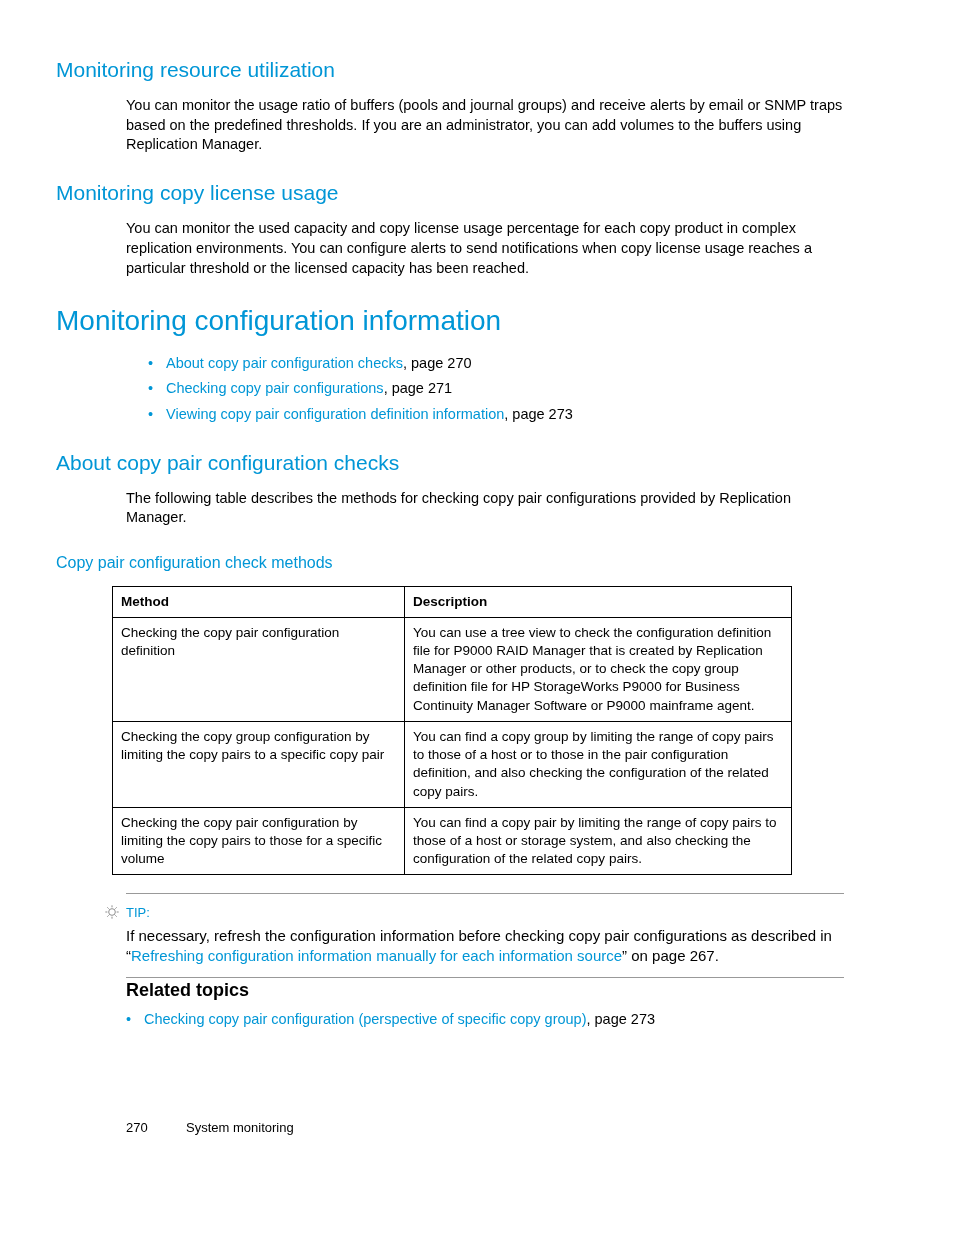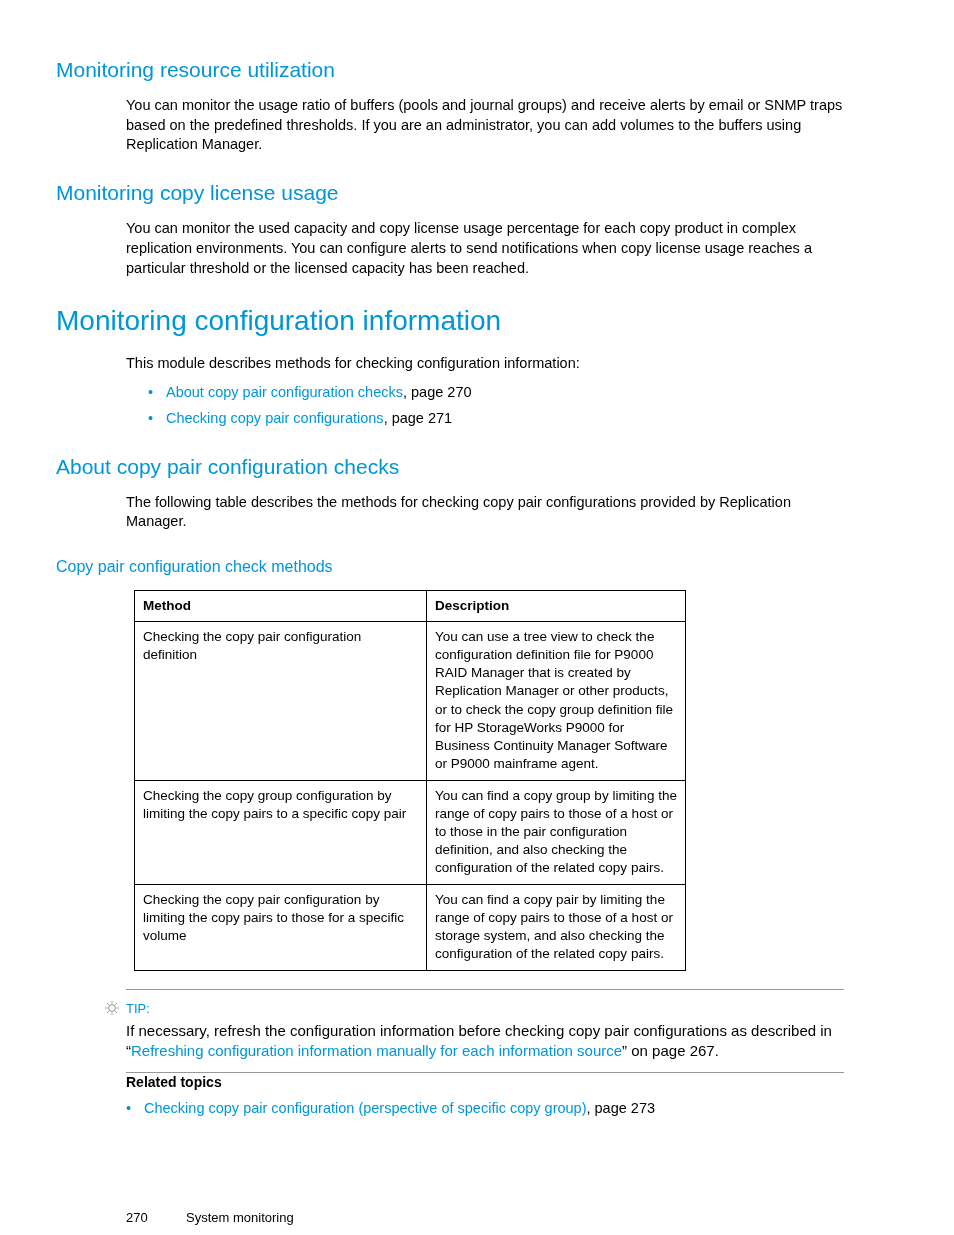--- a/index.html
+++ b/index.html
@@ -56,22 +56,22 @@
     color: #0096D6;
     position: absolute;
     left: 0;
     top: 0;
   }
   .link {
     color: #0096D6;
   }
   table.data {
     border-collapse: collapse;
-    width: 552px;
-    margin-left: 78px;
+    width: 680px;
+    margin-left: 56px;
     margin-top: 6px;
     margin-bottom: 18px;
   }
   table.data th, table.data td {
     border: 1px solid #000;
     text-align: left;
     vertical-align: top;
     padding: 6px 8px;
     font-size: 13.5px;
   }
@@ -105,21 +105,21 @@
     color: #0096D6;
     font-size: 13px;
     margin-bottom: 4px;
   }
   .tip-text {
     font-size: 15px;
   }
   .related-h {
     font-weight: bold;
     margin-left: 70px;
-    font-size: 14px;
+    font-size: 18px;
   }
   .footer {
     margin-top: 90px;
     margin-left: 70px;
     font-size: 13px;
     display: flex;
     gap: 34px;
   }
   .footer .pnum {
     min-width: 26px;
@@ -135,24 +135,24 @@
     <p>You can monitor the usage ratio of buffers (pools and journal groups) and receive alerts by email or SNMP traps based on the predefined thresholds. If you are an administrator, you can add volumes to the buffers using Replication Manager.</p>
   </div>
 
   <h2>Monitoring copy license usage</h2>
   <div class="body-block">
     <p>You can monitor the used capacity and copy license usage percentage for each copy product in complex replication environments. You can configure alerts to send notifications when copy license usage reaches a particular threshold or the licensed capacity has been reached.</p>
   </div>
 
   <h1>Monitoring configuration information</h1>
   <div class="body-block">
-    <p>This module describes methods for checking configuration information:</p>
     <ul class="bullets">
       <li><span class="link">About copy pair configuration checks</span><span>, page 270</span></li>
       <li><span class="link">Checking copy pair configurations</span><span>, page 271</span></li>
+      <li><span class="link">Viewing copy pair configuration definition information</span><span>, page 273</span></li>
     </ul>
   </div>
 
   <h2>About copy pair configuration checks</h2>
   <div class="body-block">
     <p>The following table describes the methods for checking copy pair configurations provided by Replication Manager.</p>
   </div>
 
   <h3>Copy pair configuration check methods</h3>
   <table class="data">

